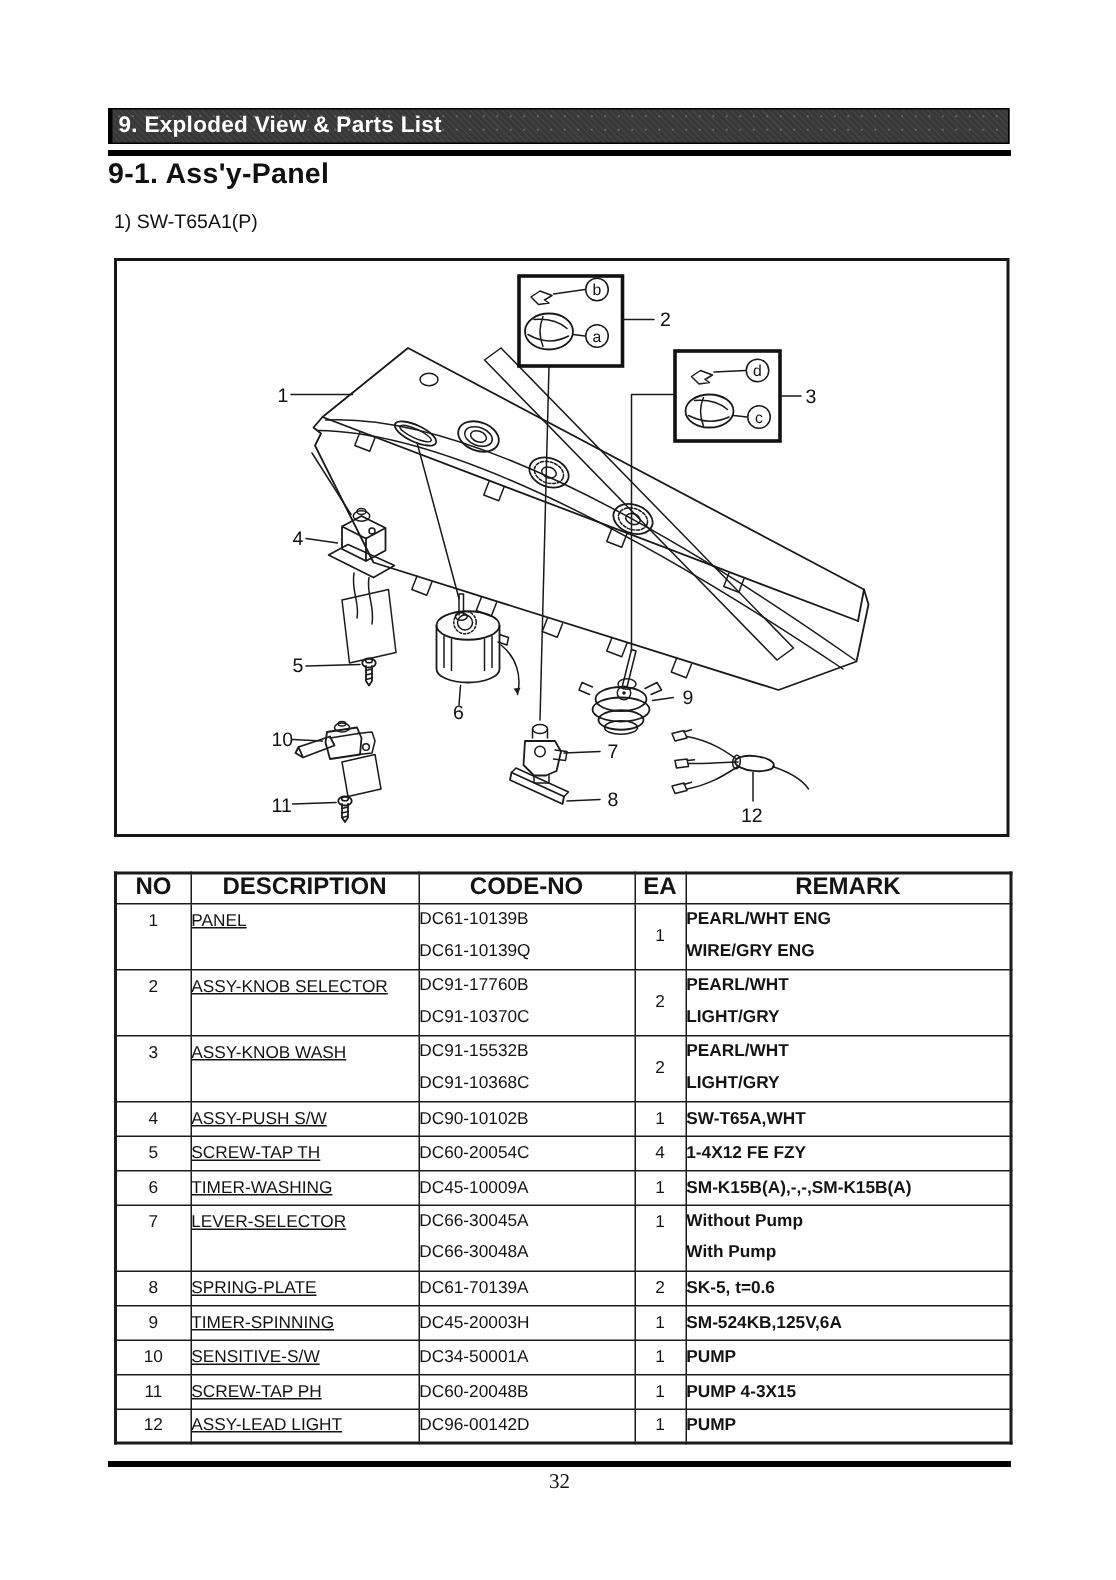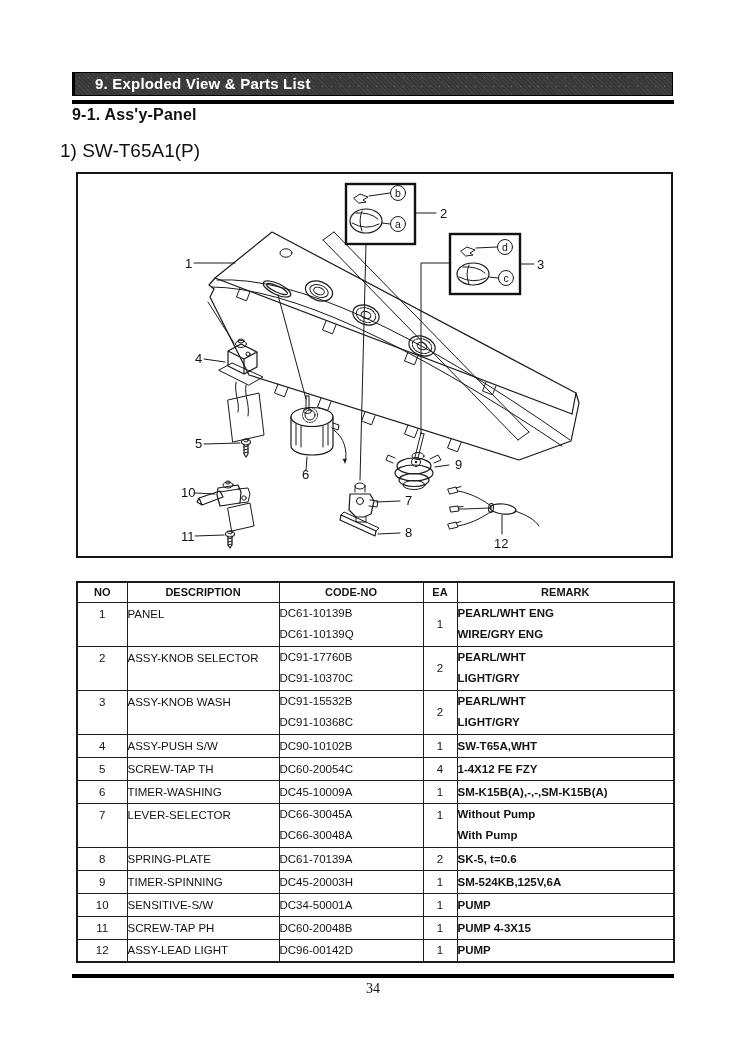--- a/index.html
+++ b/index.html
@@ -13,32 +13,32 @@
   .banner {
     position:absolute; left:72px; top:72px; width:601px; height:24px;
     background-color:#3b3b3b;
     background-image:
       radial-gradient(#6a6a6a 0.8px, transparent 0.9px),
       repeating-linear-gradient(45deg,#424242 0 1px,#383838 1px 3px);
     background-size:9px 9px, auto;
     border:1px solid #000;
     border-left:3px solid #000;
     color:#fff; font-weight:bold; font-size:15px; line-height:22px;
-    padding-left:20px; letter-spacing:0.2px;
+    padding-left:4px; letter-spacing:0.2px;
   }
   .banner-rule {
     position:absolute; left:72px; top:100px; width:602px; height:4px;
     background:#000;
   }
   .subsection {
     position:absolute; left:72px; top:106px;
-    font-size:16px; font-weight:bold; letter-spacing:0.2px;
+    font-size:19px; font-weight:bold; letter-spacing:0.2px;
   }
   .model-line {
-    position:absolute; left:60px; top:140px; font-size:19px;
+    position:absolute; left:76px; top:140px; font-size:13px;
   }
   
   .diagram {
     position:absolute; left:76px; top:172px; width:597px; height:386px;
     border:2px solid #161616; background:#fff;
   }
   .diagram svg { display:block; }
   .ln  { fill:none; stroke:#1a1a1a; stroke-width:1.2; stroke-linejoin:round; stroke-linecap:round; }
   .thin{ fill:none; stroke:#1a1a1a; stroke-width:1;   stroke-linejoin:round; stroke-linecap:round; }
   .box { fill:none; stroke:#111;    stroke-width:2.4; }
@@ -48,25 +48,25 @@
   table.parts {
     position:absolute; left:76px; top:581px; width:597px;
     border-collapse:collapse; table-layout:fixed;
     font-size:11.5px; color:#141414;
   }
   table.parts th, table.parts td {
     border:1.5px solid #1c1c1c; vertical-align:middle;
     padding:0; overflow:hidden; white-space:nowrap;
   }
   table.parts { border:2px solid #1c1c1c; }
-  table.parts th { height:20px; font-size:11px; font-weight:bold; text-align:center; }
+  table.parts th { height:20px; font-size:16px; font-weight:bold; text-align:center; }
   tr.r1 td { height:23px; }
   tr.r2 td { height:44px; }
   td.no   { text-align:center; }
-  td.desc { padding-left:6px; }
+  td.desc { padding-left:6px;text-decoration:underline; }
   td.code { text-align:left; }
   td.ea   { text-align:center; }
   td.rem  { padding-left:8px;font-weight:bold; }
   tr.r2 td.no, tr.r2 td.desc { vertical-align:top; padding-top:5px; }
   tr.r2 td.ea.ea-top { vertical-align:top; padding-top:5px; }
   .two-line div { line-height:21px; }
   
   .footer-rule {
     position:absolute; left:72px; top:974px; width:602px; height:4px; background:#000;
   }
@@ -396,13 +396,13 @@
     <td class="no">12</td>
     <td class="desc">ASSY-LEAD LIGHT</td>
     <td class="code">DC96-00142D</td>
     <td class="ea">1</td>
     <td class="rem">PUMP</td>
   </tr>
 </tbody>
   </table>
 
 <div class="footer-rule"></div>
-<div class="page-number">34</div>
+<div class="page-number">32</div>
 
 </body></html>

